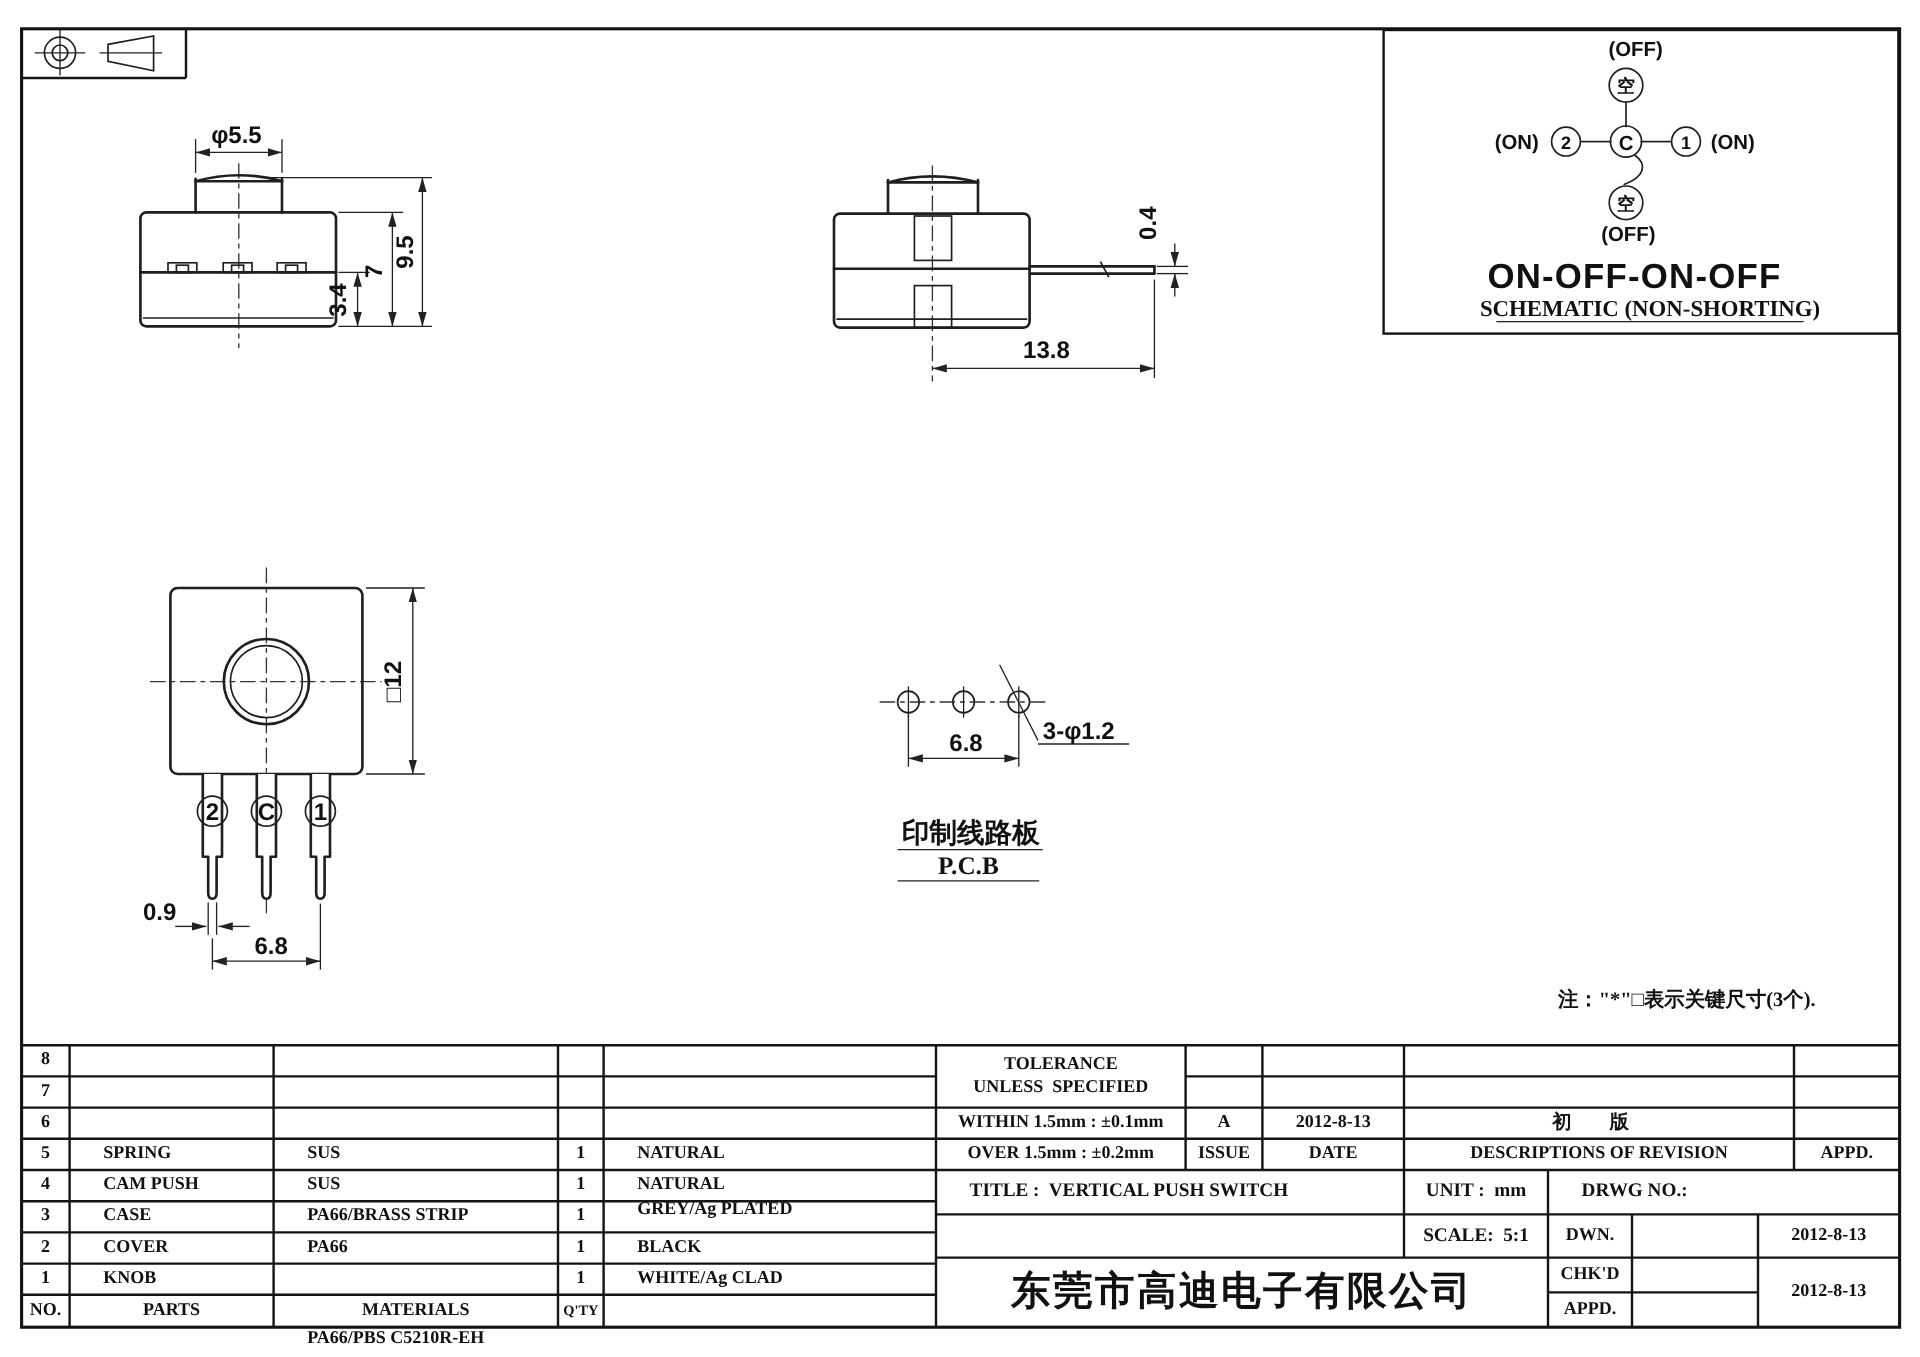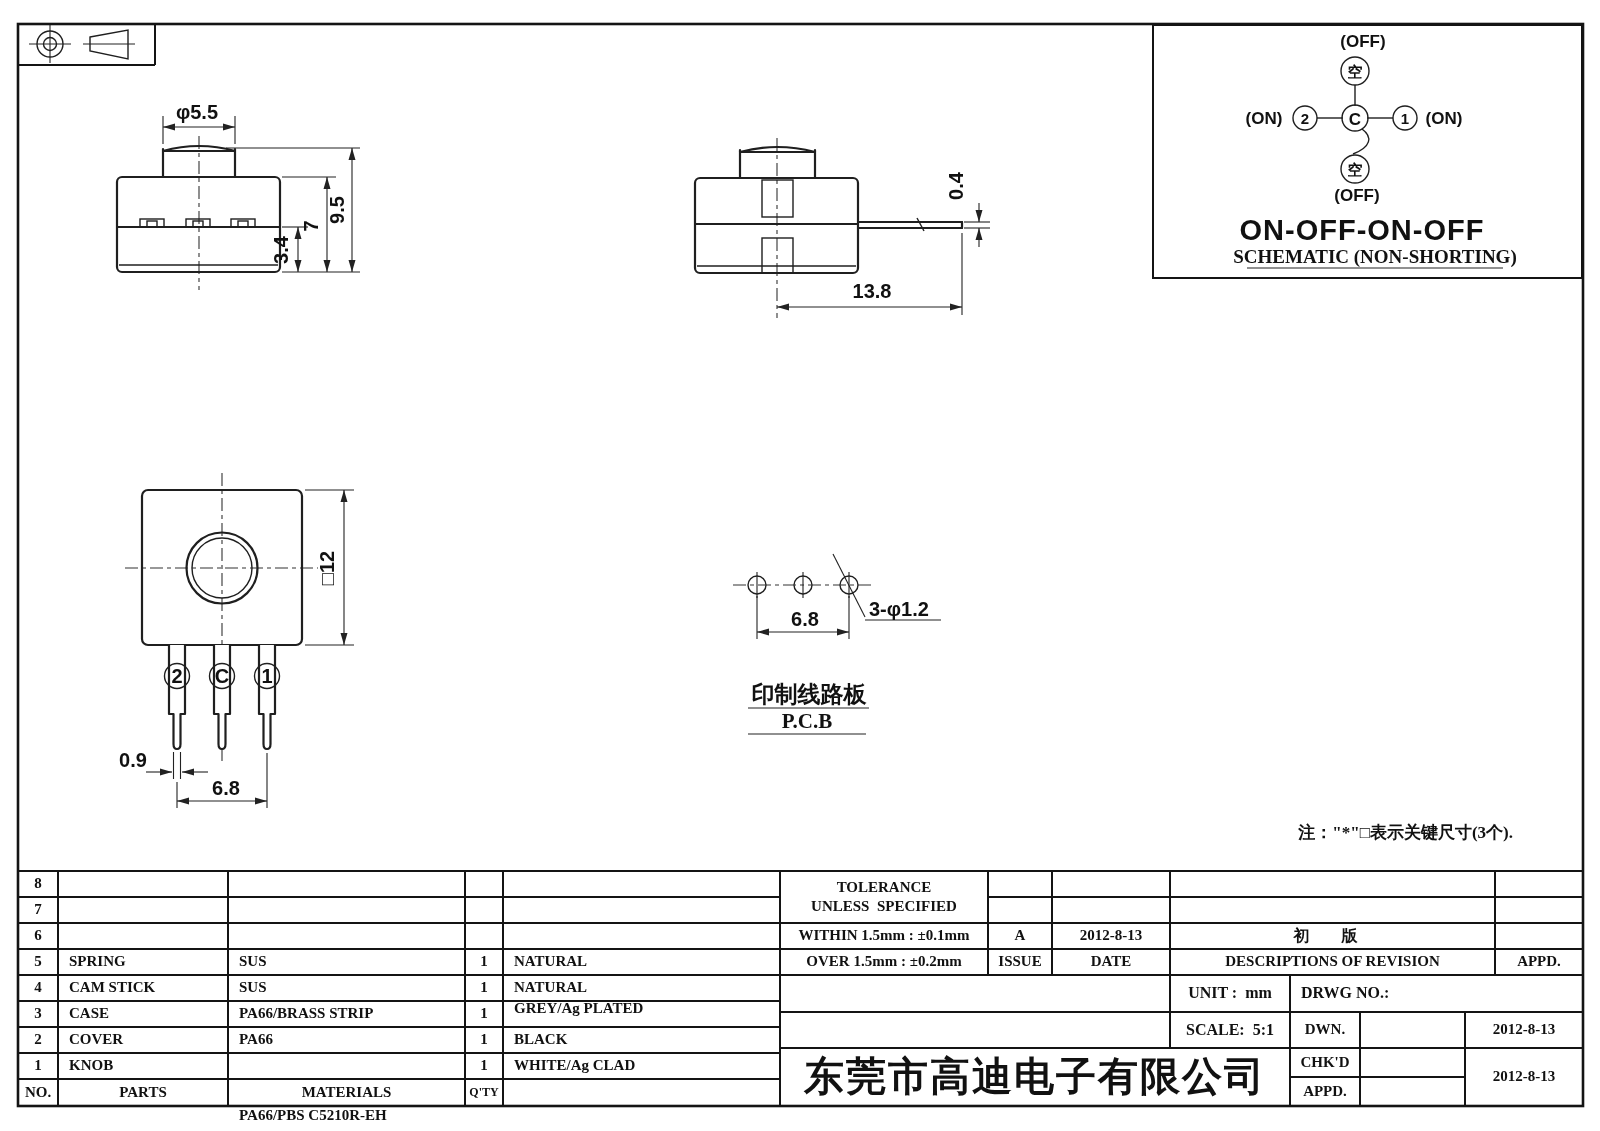--- a/index.html
+++ b/index.html
@@ -14,25 +14,25 @@
   .tl{fill:none;stroke:#141414;stroke-width:2;}
   .frame{fill:none;stroke:#141414;stroke-width:2.6;}
   .dim-t{font-family:"Liberation Sans","DejaVu Sans",sans-serif;font-size:20px;font-weight:600;fill:#111;}
   .sch-s{font-family:"Liberation Sans","DejaVu Sans",sans-serif;font-size:17px;font-weight:bold;fill:#111;}
   .sch-term{font-family:"Liberation Sans","DejaVu Sans",sans-serif;font-size:15px;font-weight:bold;fill:#111;}
   .sch-big{font-family:"Liberation Sans","DejaVu Sans",sans-serif;font-size:29px;font-weight:bold;fill:#111;letter-spacing:1px;}
   .sch-cap{font-family:"Liberation Serif","DejaVu Serif",serif;font-size:19px;font-weight:bold;fill:#111;}
   .cjk-t{font-family:"Liberation Serif","DejaVu Serif",serif;font-weight:bold;fill:#111;}
   .cell{position:absolute;display:flex;align-items:center;justify-content:center;
         font-size:15px;font-weight:bold;white-space:pre;line-height:1.05;color:#111;}
-  .cell.left{justify-content:flex-start;padding-left:11px;box-sizing:border-box;}
+  .cell.left{justify-content:flex-start;padding-left:28px;box-sizing:border-box;}
   .cell.lg{font-size:16px;}
   .cell.md{font-size:16px;}
   .cell.col{flex-direction:column;gap:3px;}
-  .company{font-size:40px;font-weight:600;letter-spacing:2px;}
+  .company{font-size:33px;font-weight:600;letter-spacing:2px;}
   .note{position:absolute;left:1235px;top:818px;width:278px;height:28px;display:flex;align-items:center;
         justify-content:flex-end;font-size:17px;font-weight:bold;color:#111;white-space:pre;}
 </style>
 </head>
 <body>
 
 <div class="sheet">
 
 <svg width="1600" height="1131" viewBox="0 0 1600 1131">
   <defs>
@@ -251,21 +251,21 @@
 <div class="cell" style="left:18px;top:897px;width:40px;height:26px">7</div>
 <div class="cell" style="left:18px;top:923px;width:40px;height:26px">6</div>
 
 <div class="cell" style="left:18px;top:949px;width:40px;height:26px">5</div>
 <div class="cell left" style="left:58px;top:949px;width:170px;height:26px">SPRING</div>
 <div class="cell left" style="left:228px;top:949px;width:237px;height:26px">SUS</div>
 <div class="cell" style="left:465px;top:949px;width:38px;height:26px">1</div>
 <div class="cell left" style="left:503px;top:949px;width:277px;height:26px">NATURAL</div>
 
 <div class="cell" style="left:18px;top:975px;width:40px;height:26px">4</div>
-<div class="cell left" style="left:58px;top:975px;width:170px;height:26px">CAM STICK</div>
+<div class="cell left" style="left:58px;top:975px;width:170px;height:26px">CAM PUSH</div>
 <div class="cell left" style="left:228px;top:975px;width:237px;height:26px">SUS</div>
 <div class="cell" style="left:465px;top:975px;width:38px;height:26px">1</div>
 <div class="cell left" style="left:503px;top:975px;width:277px;height:26px">NATURAL</div>
 
 <div class="cell" style="left:18px;top:1001px;width:40px;height:26px">3</div>
 <div class="cell left" style="left:58px;top:1001px;width:170px;height:26px">CASE</div>
 <div class="cell left" style="left:228px;top:1001px;width:237px;height:26px">PA66/BRASS STRIP</div>
 <div class="cell" style="left:465px;top:1001px;width:38px;height:26px">1</div>
 <div class="cell left" style="left:503px;top:1001px;width:277px;height:15px">GREY/Ag PLATED</div>
 
@@ -293,20 +293,21 @@
 <div class="cell" style="left:780px;top:923px;width:208px;height:26px">WITHIN 1.5mm : ±0.1mm</div>
 <div class="cell" style="left:780px;top:949px;width:208px;height:26px">OVER 1.5mm : ±0.2mm</div>
 <div class="cell" style="left:988px;top:923px;width:64px;height:26px">A</div>
 <div class="cell" style="left:988px;top:949px;width:64px;height:26px">ISSUE</div>
 <div class="cell" style="left:1052px;top:923px;width:118px;height:26px">2012-8-13</div>
 <div class="cell" style="left:1052px;top:949px;width:118px;height:26px">DATE</div>
 <div class="cell lg" style="left:1170px;top:923px;width:325px;height:26px;letter-spacing:14px">初 版</div>
 <div class="cell" style="left:1170px;top:949px;width:325px;height:26px">DESCRIPTIONS OF REVISION</div>
 <div class="cell" style="left:1495px;top:949px;width:88px;height:26px">APPD.</div>
 
+<div class="cell left lg" style="left:780px;top:975px;width:390px;height:37px">TITLE :  VERTICAL PUSH SWITCH</div>
 <div class="cell md" style="left:1170px;top:975px;width:120px;height:37px">UNIT :  mm</div>
 <div class="cell left md" style="left:1290px;top:975px;width:293px;height:37px">DRWG NO.:</div>
 <div class="cell md" style="left:1170px;top:1012px;width:120px;height:36px">SCALE:  5:1</div>
 <div class="cell" style="left:1290px;top:1012px;width:70px;height:36px">DWN.</div>
 <div class="cell" style="left:1465px;top:1012px;width:118px;height:36px">2012-8-13</div>
 <div class="cell company" style="left:780px;top:1048px;width:510px;height:58px">东莞市高迪电子有限公司</div>
 <div class="cell" style="left:1290px;top:1048px;width:70px;height:29px">CHK'D</div>
 <div class="cell" style="left:1290px;top:1077px;width:70px;height:29px">APPD.</div>
 <div class="cell" style="left:1465px;top:1048px;width:118px;height:58px">2012-8-13</div>
 

